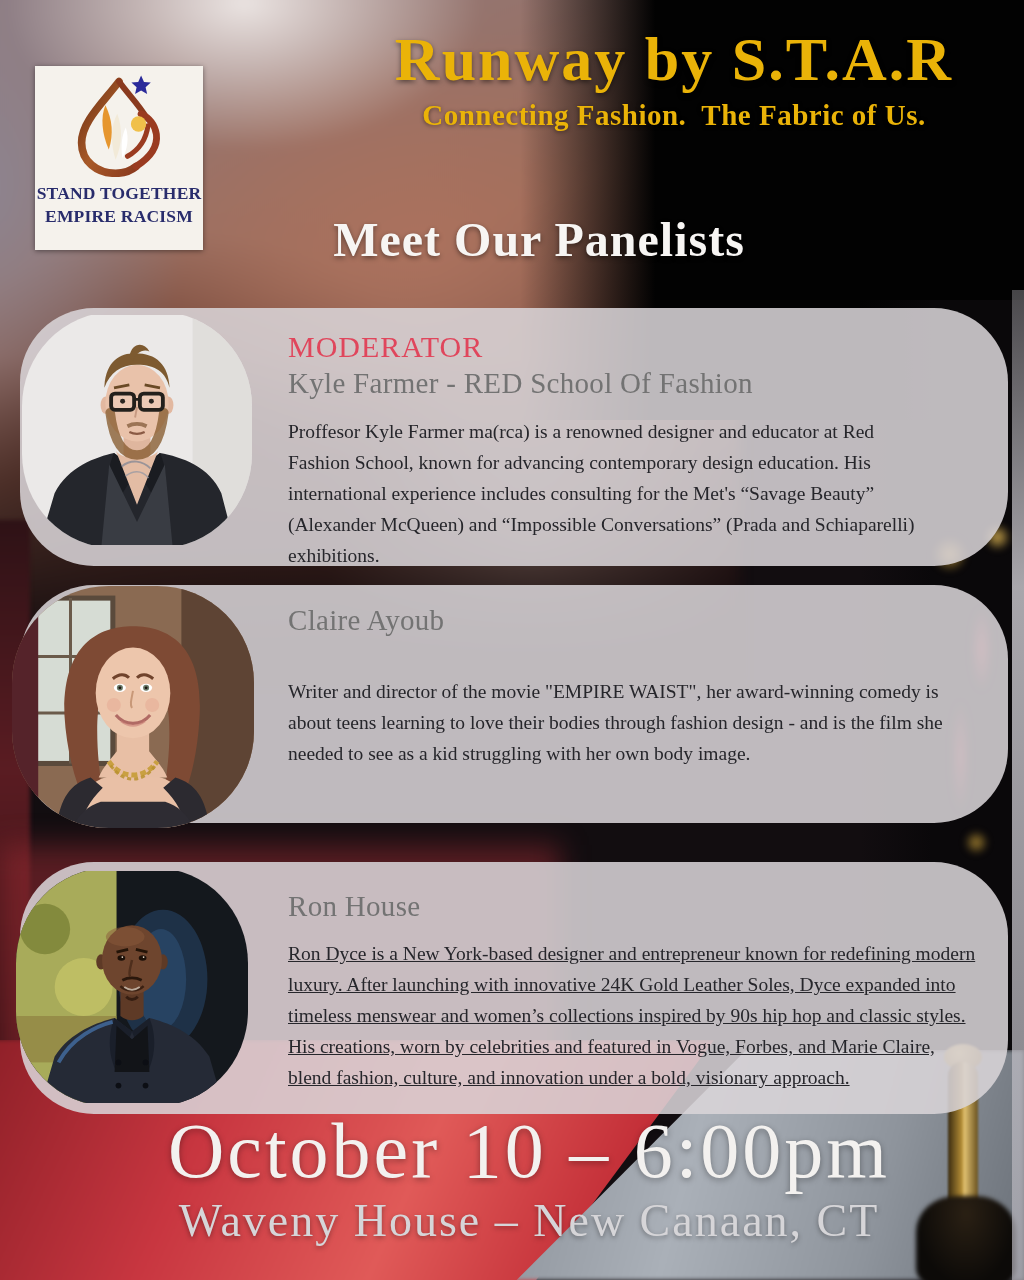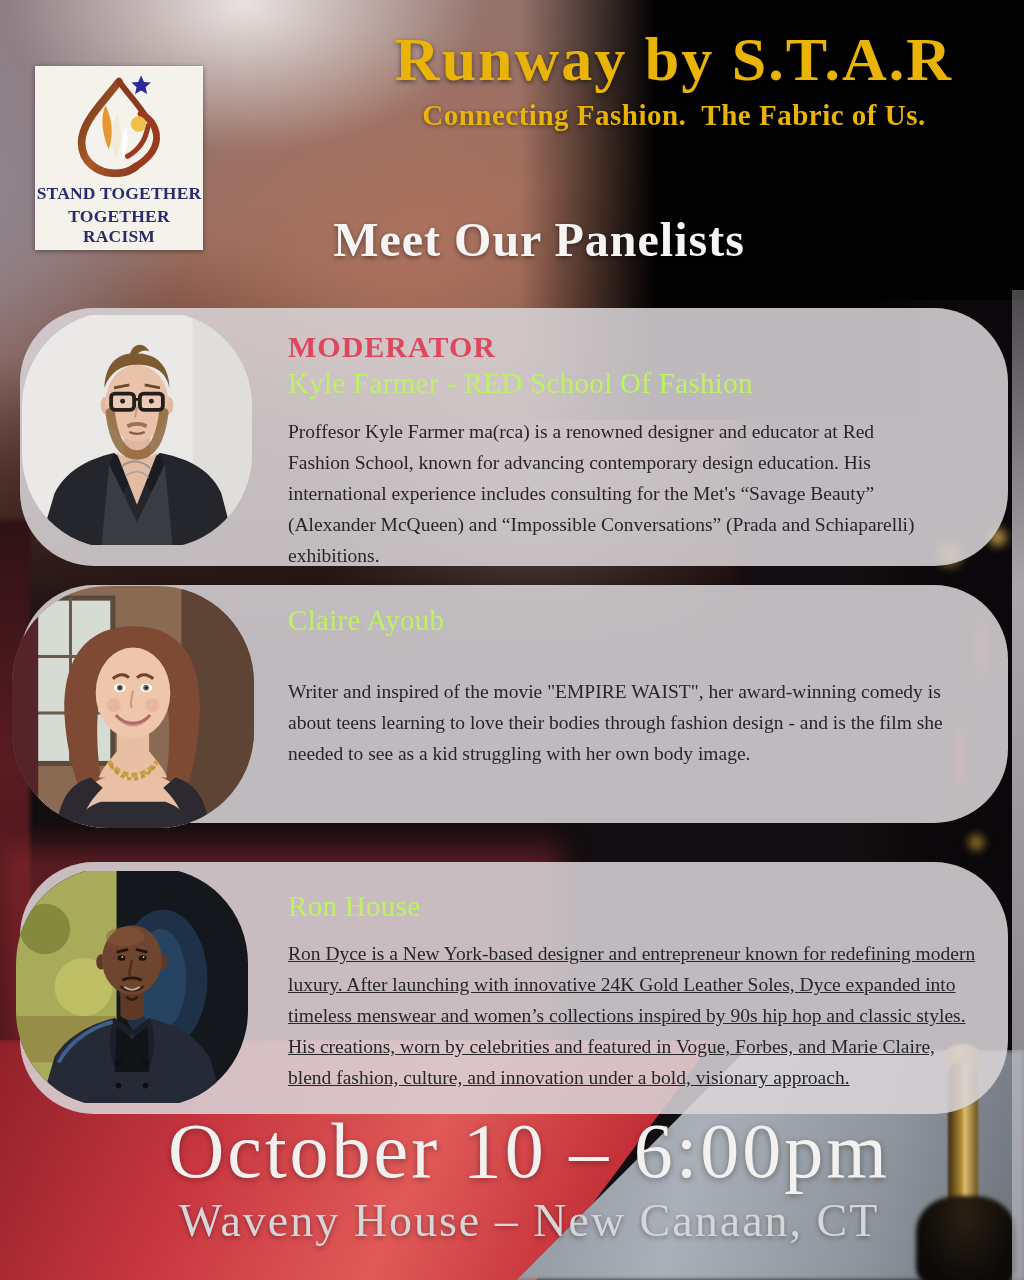--- a/index.html
+++ b/index.html
@@ -64,23 +64,23 @@
   .card{position:absolute;left:20px;width:988px;background:rgba(217,213,216,.87);
     border-radius:74px;z-index:5;}
   .card1{top:308px;height:258px;}
   .card2{top:585px;height:238px;}
   .card3{top:862px;height:252px;}
   .photo{position:absolute;border-radius:40%;overflow:hidden;z-index:6;}
   .photo svg{display:block;width:100%;height:100%;}
   .photo1{left:22px;top:312px;width:230px;height:236px;}
   .photo2{left:12px;top:586px;width:242px;height:242px;}
   .photo3{left:16px;top:868px;width:232px;height:238px;}
-  .role{position:absolute;left:288px;top:330px;font-size:30px;font-weight:bold;color:#e0465c;
+  .role{position:absolute;left:288px;top:330px;font-size:30px;font-weight:normal;color:#e0465c;
     letter-spacing:1px;z-index:7;}
-  .pname{position:absolute;left:288px;font-size:29px;color:#bef264;letter-spacing:.3px;z-index:7;}
+  .pname{position:absolute;left:288px;font-size:29px;color:#737373;letter-spacing:.3px;z-index:7;}
   .name1{top:367px;}.name2{top:604px;}.name3{top:890px;}
   .bio{position:absolute;left:288px;font-size:19.5px;line-height:31px;color:#26262b;z-index:7;}
   .bio1{top:416px;width:650px;}
   .bio2{top:676px;width:668px;}
   .bio3{top:938px;width:694px;text-decoration:underline;}
   
   .event-datetime{position:absolute;left:0;top:1106px;width:1058px;text-align:center;font-size:78px;
     color:#f3f1ef;letter-spacing:3px;z-index:7;text-shadow:0 2px 6px rgba(0,0,0,.35);}
   .event-venue{position:absolute;left:0;top:1194px;width:1058px;text-align:center;font-size:46px;
     color:#d6d5d8;letter-spacing:2px;z-index:7;text-shadow:0 2px 5px rgba(0,0,0,.35);}
@@ -118,21 +118,21 @@
         <path d="M80 110 C96 100 106 88 104 72 C102 60 94 52 86 48" fill="none" stroke="#9a3b20" stroke-width="8" stroke-linecap="round"></path>
         <path d="M44 38 C52 54 54 72 48 90 C40 72 38 52 44 38 Z" fill="#e6962e"></path>
         <path d="M58 48 C64 64 64 84 56 102 C50 84 50 62 58 48 Z" fill="#f2ead8"></path>
         <path d="M68 64 C72 76 70 90 64 100 C62 86 63 74 68 64 Z" fill="#ffffff"></path>
         <path d="M70 98 C84 90 92 78 94 62" fill="none" stroke="#9a3b20" stroke-width="6" stroke-linecap="round"></path>
         <circle cx="83" cy="60" r="9" fill="#f0c04a"></circle>
         <polygon points="86,3 89.4,10.6 97.4,11.3 91.3,16.9 93.1,24.8 86,20.5 78.9,24.8 80.7,16.9 74.6,11.3 82.6,10.6" fill="#2a2a9a"></polygon>
       </svg>
     </span>
     <div class="logo-text">STAND TOGETHER</div>
-    <div class="logo-text">TOGETHER RACISM</div>
+    <div class="logo-text">EMPIRE RACISM</div>
   </div>
 
   <div class="header-block">
     <div class="title">Runway by S.T.A.R</div>
     <div class="subtitle">Connecting Fashion.  The Fabric of Us.</div>
   </div>
 
   <div class="section-title">Meet Our Panelists</div>
 
   <div class="card card1"></div>
@@ -235,21 +235,21 @@
       <path d="M112 120 C118 124 122 124 128 120" stroke="#c8b8a8" stroke-width="2" fill="none" opacity=".9"></path>
       <path d="M114 130 C118 134 122 134 126 130" stroke="#2a170c" stroke-width="3" fill="none" opacity=".8"></path>
     </svg>
   </div>
 
   <div class="role">MODERATOR</div>
   <div class="pname name1">Kyle Farmer - RED School Of Fashion</div>
   <div class="bio bio1">Proffesor Kyle Farmer ma(rca) is a renowned designer and educator at Red Fashion School, known for advancing contemporary design education. His international experience includes consulting for the Met's “Savage Beauty” (Alexander McQueen) and “Impossible Conversations” (Prada and Schiaparelli) exhibitions.</div>
 
   <div class="pname name2">Claire Ayoub</div>
-  <div class="bio bio2">Writer and inspired of the movie "EMPIRE WAIST", her award-winning comedy is about teens learning to love their bodies through fashion design - and is the film she needed to see as a kid struggling with her own body image.</div>
+  <div class="bio bio2">Writer and director of the movie "EMPIRE WAIST", her award-winning comedy is about teens learning to love their bodies through fashion design - and is the film she needed to see as a kid struggling with her own body image.</div>
 
   <div class="pname name3">Ron House</div>
   <div class="bio bio3">Ron Dyce is a New York-based designer and entrepreneur known for redefining modern luxury. After launching with innovative 24K Gold Leather Soles, Dyce expanded into timeless menswear and women’s collections inspired by 90s hip hop and classic styles. His creations, worn by celebrities and featured in Vogue, Forbes, and Marie Claire, blend fashion, culture, and innovation under a bold, visionary approach.</div>
 
   <div class="event-datetime">October 10 – 6:00pm</div>
   <div class="event-venue">Waveny House – New Canaan, CT</div>
 
 </div>
 
 </body></html>

